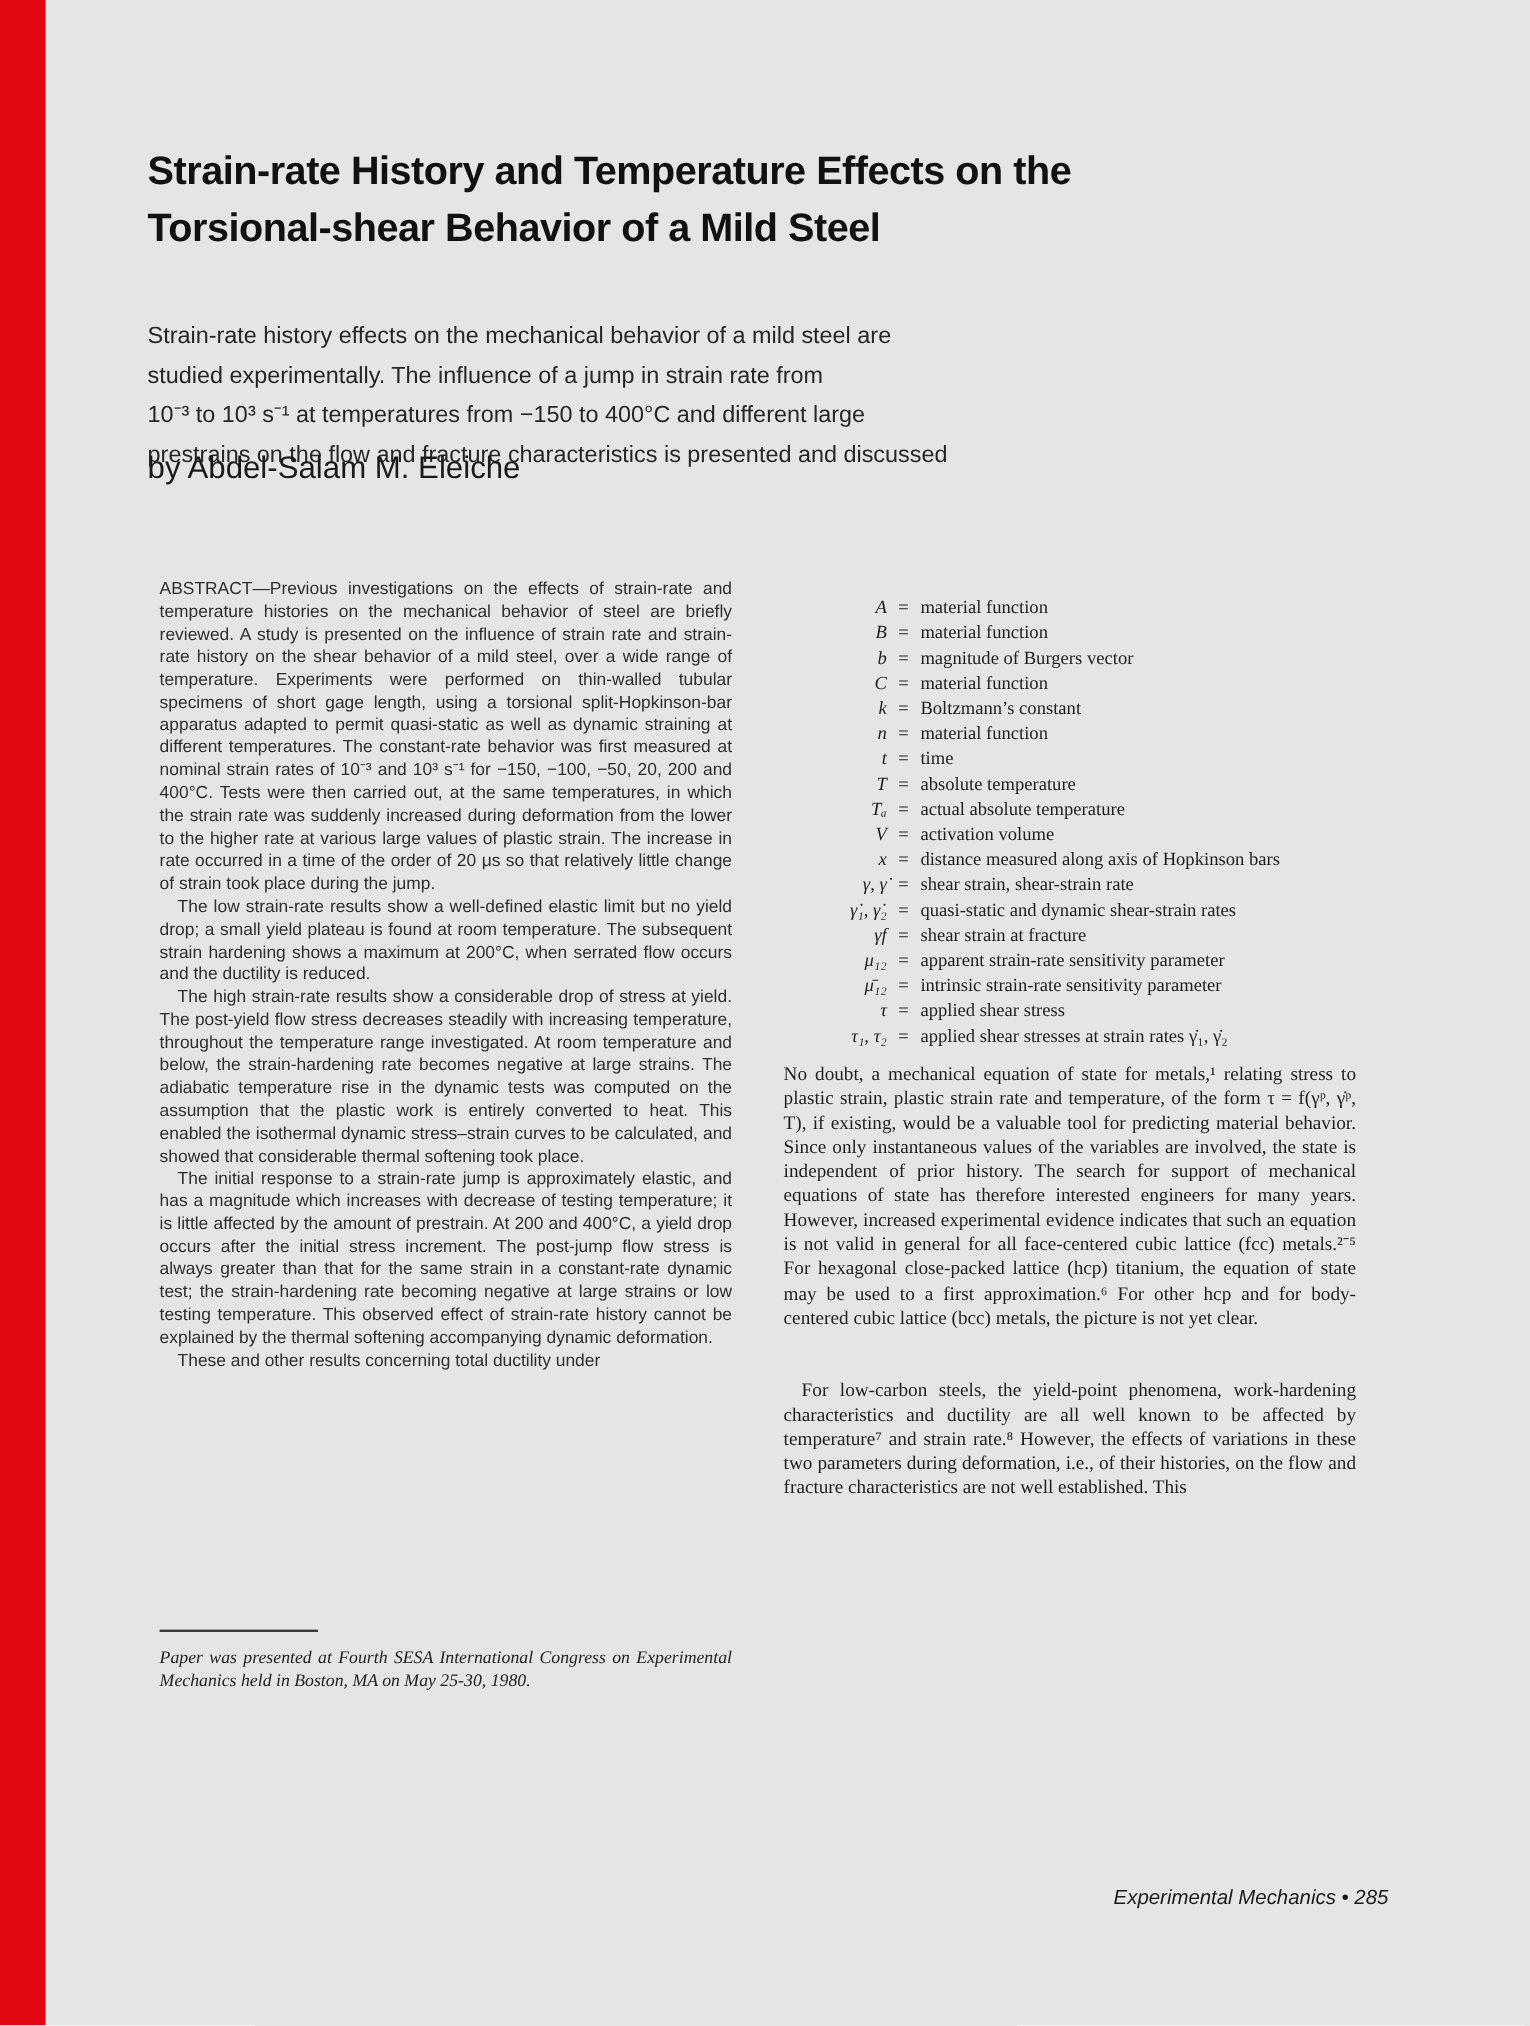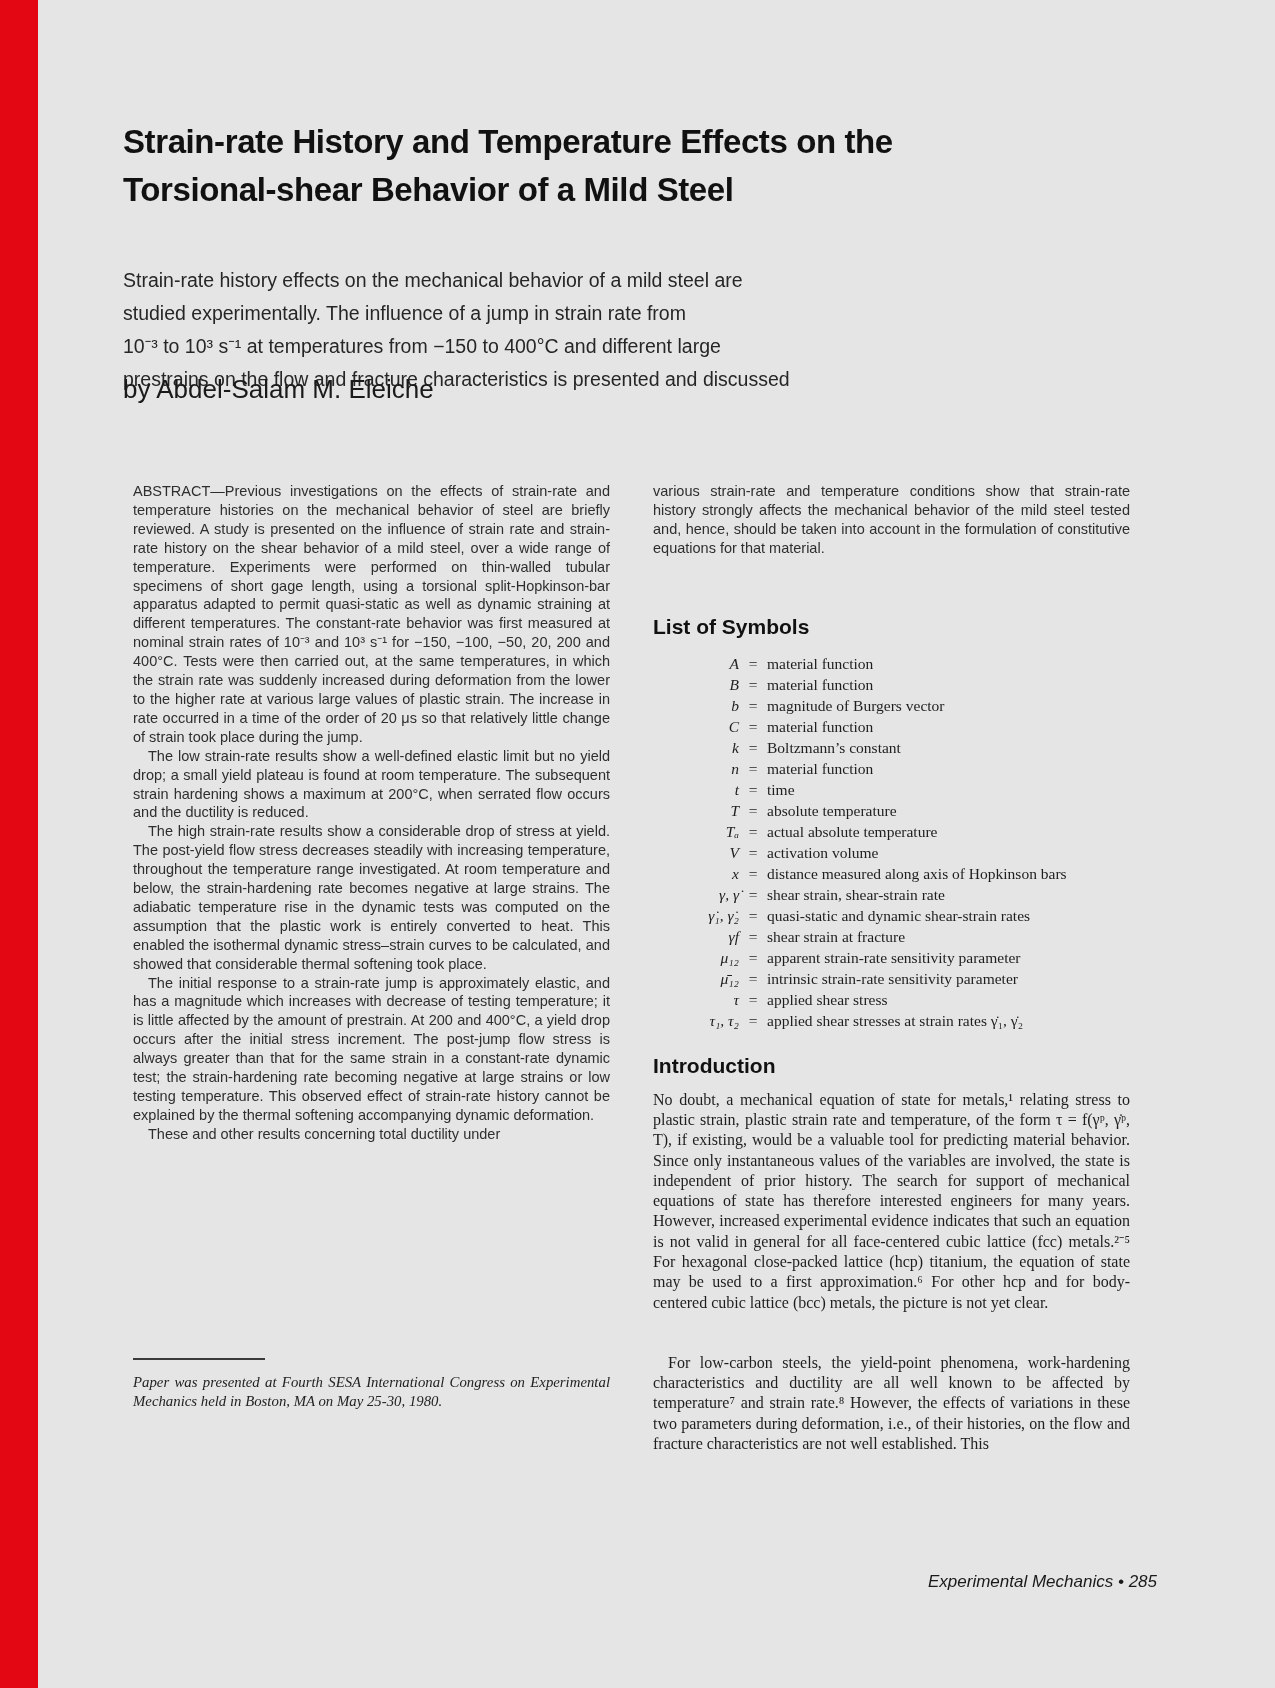--- a/index.html
+++ b/index.html
@@ -166,23 +166,21 @@
     <div class="fn-rule"></div>
     <div>
 
 
         <p>Paper was presented at Fourth SESA International Congress on Experimental Mechanics held in Boston, MA on May 25-30, 1980.</p>
 
       </div>
   </div>
 
   <div class="col-right">
-    <p class="continuation">various strain-rate and temperature conditions show that strain-rate history strongly affects the mechanical behavior of the mild steel tested and, hence, should be taken into account in the formulation of constitutive equations for that material.</p>
-
-    <h2 class="sec-heading symbols-heading">List of Symbols</h2>
+
 
     <div class="symbols">
 
         <div class="symbol-row">
           <span class="sym">A</span>
           <span class="eq">=</span>
           <span class="def">material function</span>
         </div>
 
         <div class="symbol-row">
@@ -281,21 +279,20 @@
           <span class="def">applied shear stress</span>
         </div>
 
         <div class="symbol-row">
           <span class="sym">τ₁, τ₂</span>
           <span class="eq">=</span>
           <span class="def">applied shear stresses at strain rates γ̇₁, γ̇₂</span>
         </div>
       </div>
 
-    <h2 class="sec-heading intro-heading">Introduction</h2>
 
     <div class="intro">
 
         <p>No doubt, a mechanical equation of state for metals,¹ relating stress to plastic strain, plastic strain rate and temperature, of the form τ = f(γᵖ, γ̇ᵖ, T), if existing, would be a valuable tool for predicting material behavior. Since only instantaneous values of the variables are involved, the state is independent of prior history. The search for support of mechanical equations of state has therefore interested engineers for many years. However, increased experimental evidence indicates that such an equation is not valid in general for all face-centered cubic lattice (fcc) metals.²⁻⁵ For hexagonal close-packed lattice (hcp) titanium, the equation of state may be used to a first approximation.⁶ For other hcp and for body-centered cubic lattice (bcc) metals, the picture is not yet clear.</p>
 
         <p>For low-carbon steels, the yield-point phenomena, work-hardening characteristics and ductility are all well known to be affected by temperature⁷ and strain rate.⁸ However, the effects of variations in these two parameters during deformation, i.e., of their histories, on the flow and fracture characteristics are not well established. This</p>
       </div>
   </div>
 
   <div class="footer">

